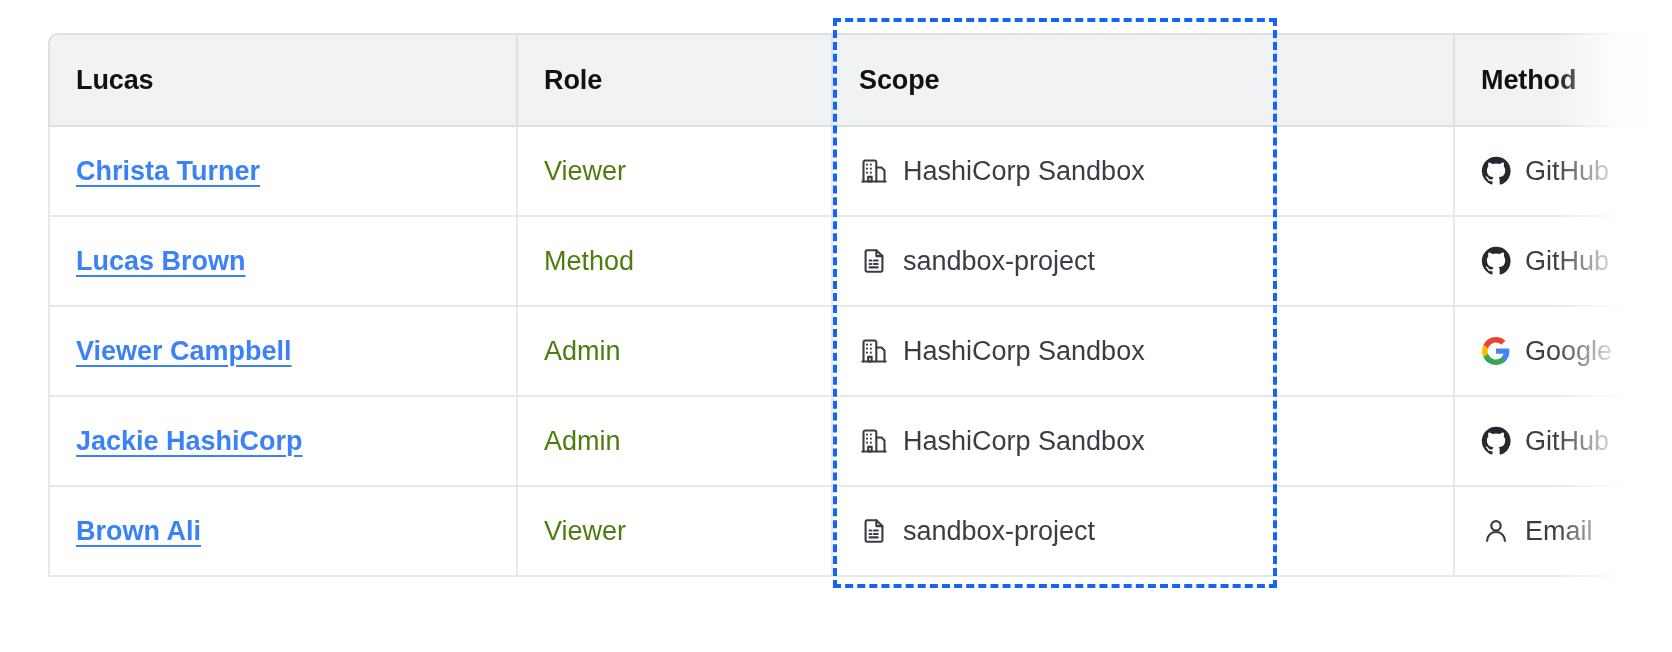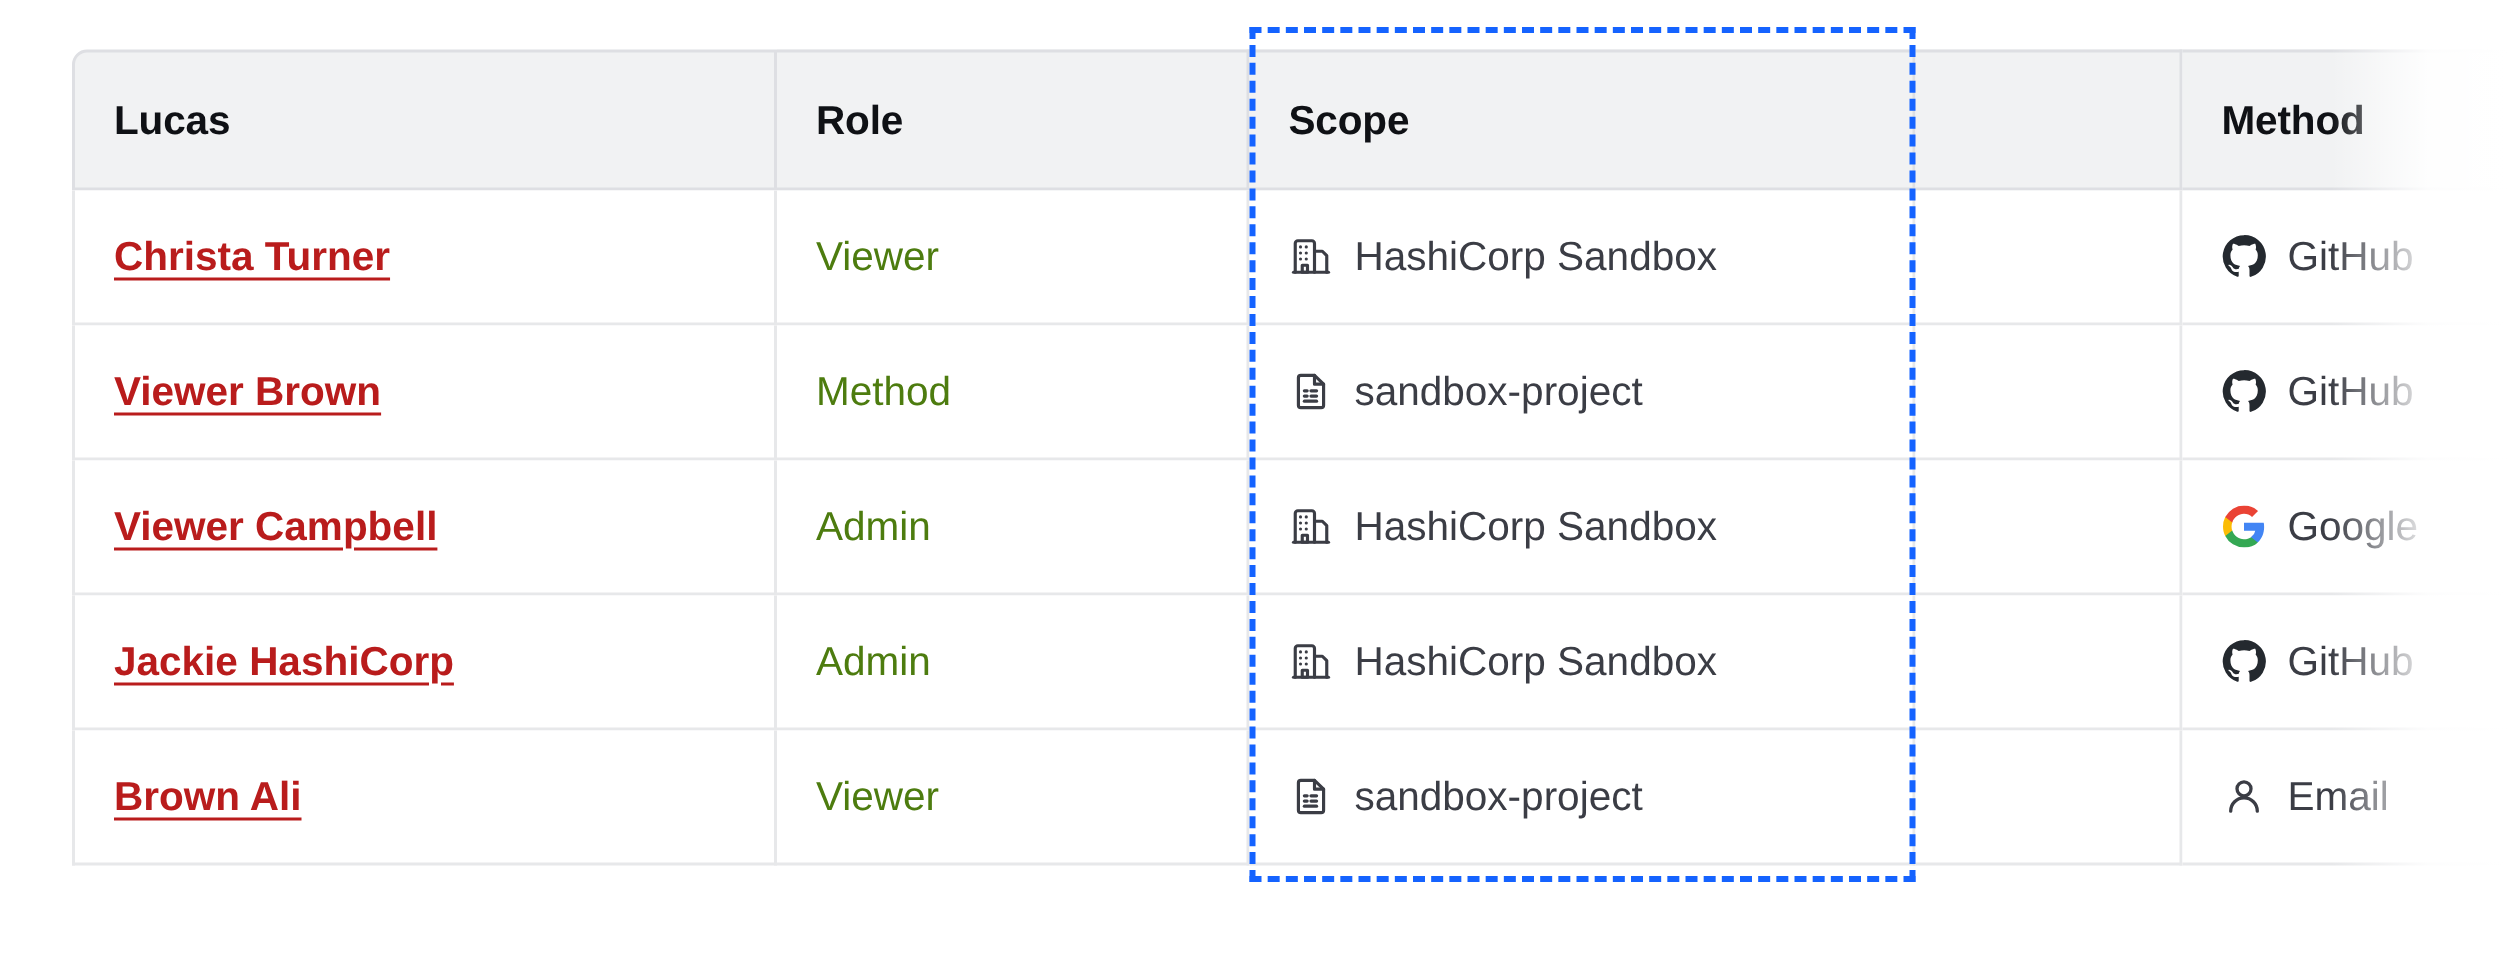--- a/index.html
+++ b/index.html
@@ -83,21 +83,21 @@
 
   
   col.c-name   { width: 470px; }
   col.c-role   { width: 315px; }
   col.c-scope  { width: 444px; }
   col.c-blank  { width: 178px; }
   col.c-method { width: 293px; }
 
   
   .name-link {
-    color: #b91c1c;
+    color: #3b82f6;
     font-weight: 700;
     font-size: 27px;
     text-decoration: underline;
     text-underline-offset: 5px;
     text-decoration-thickness: 2px;
     cursor: pointer;
   }
 
   .role-text { color: #4d7c0f; }
 
@@ -197,21 +197,21 @@
                 <span class="ico">
                   <svg width="30" height="30" viewBox="0 0 24 24" fill="#24292f">
                     <path d="M12 .6A11.4 11.4 0 0 0 8.4 22.8c.57.1.78-.25.78-.55v-2.1c-3.17.69-3.84-1.36-3.84-1.36-.52-1.33-1.27-1.68-1.27-1.68-1.04-.71.08-.7.08-.7 1.15.08 1.75 1.18 1.75 1.18 1.02 1.75 2.68 1.24 3.33.95.1-.74.4-1.25.72-1.53-2.53-.29-5.2-1.27-5.2-5.64 0-1.25.45-2.27 1.18-3.07-.12-.29-.51-1.45.11-3.02 0 0 .96-.31 3.15 1.17a10.9 10.9 0 0 1 5.74 0c2.18-1.48 3.14-1.17 3.14-1.17.62 1.57.23 2.73.12 3.02.73.8 1.17 1.82 1.17 3.07 0 4.38-2.67 5.35-5.21 5.63.41.36.78 1.06.78 2.14v3.17c0 .3.2.66.79.55A11.4 11.4 0 0 0 12 .6z"></path>
                   </svg>
                 </span>
                 <span class="lbl">GitHub</span>
               </span>
             </td>
           </tr>
           <tr>
-            <td class="first"><span class="name-link">Viewer Brown</span></td>
+            <td class="first"><span class="name-link">Lucas Brown</span></td>
             <td><span class="role-text">Method</span></td>
             <td>
               <span class="cell-ico">
                 <span class="ico">
                   <svg width="28" height="28" viewBox="0 0 24 24" fill="none" stroke="#3b3d45" stroke-width="1.8" stroke-linecap="round" stroke-linejoin="round">
                     <path d="M14 2.8H6.2A1.4 1.4 0 0 0 4.8 4.2v15.6a1.4 1.4 0 0 0 1.4 1.4h11.6a1.4 1.4 0 0 0 1.4-1.4V7.8z"></path>
                     <path d="M14 2.8V7.8h5.2"></path>
                     <path d="M8.2 11.6h1.6"></path>
                     <path d="M12 11.6h3.2"></path>
                     <path d="M8.2 14.6h1.6"></path>

